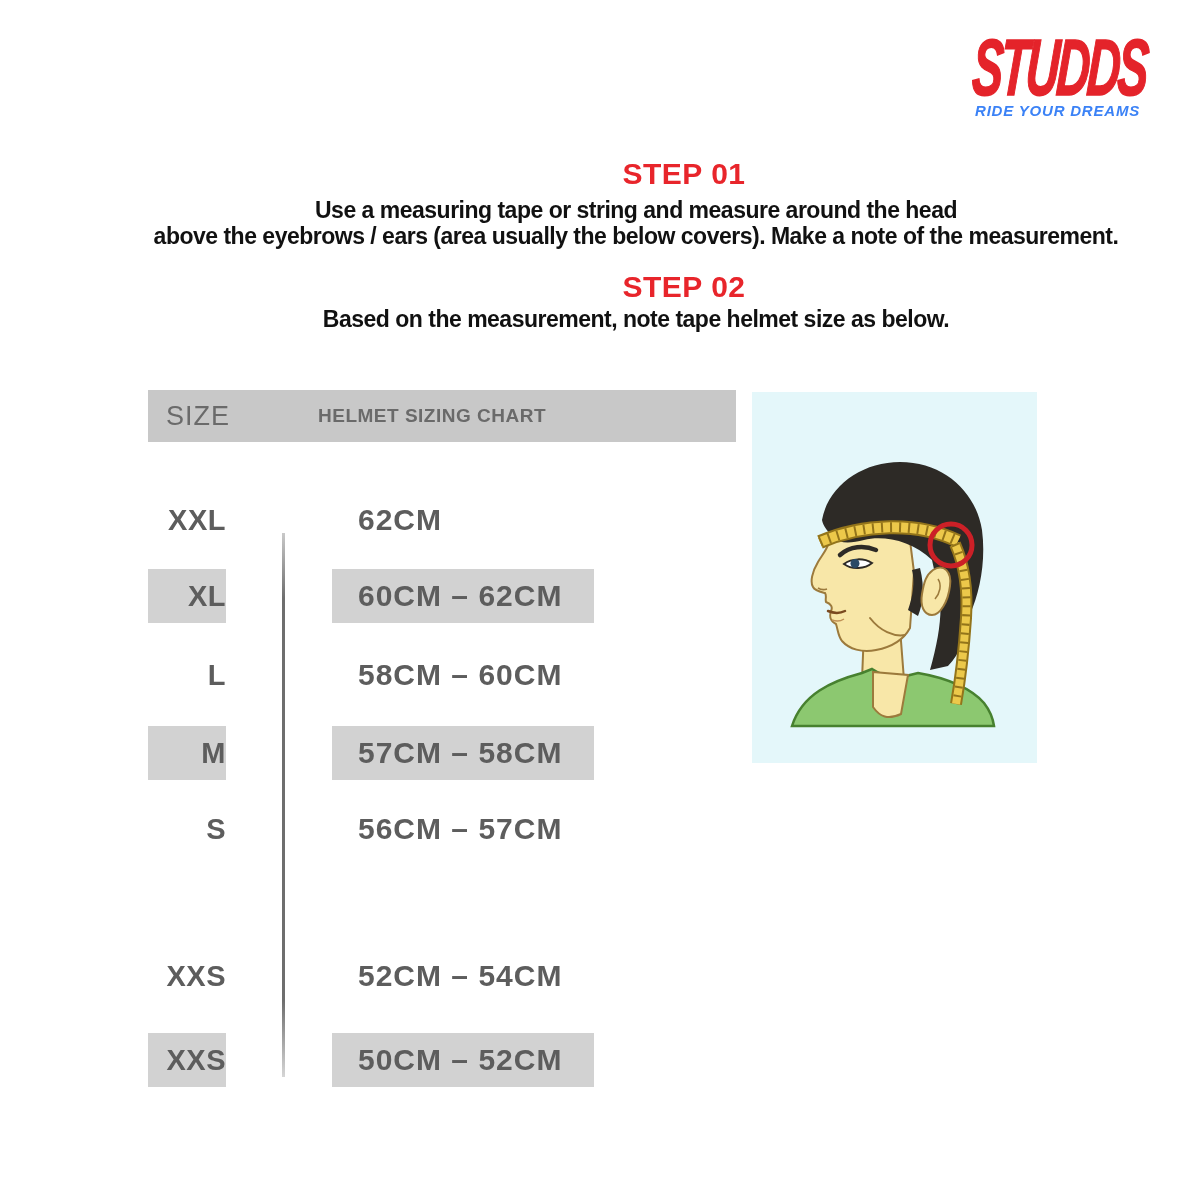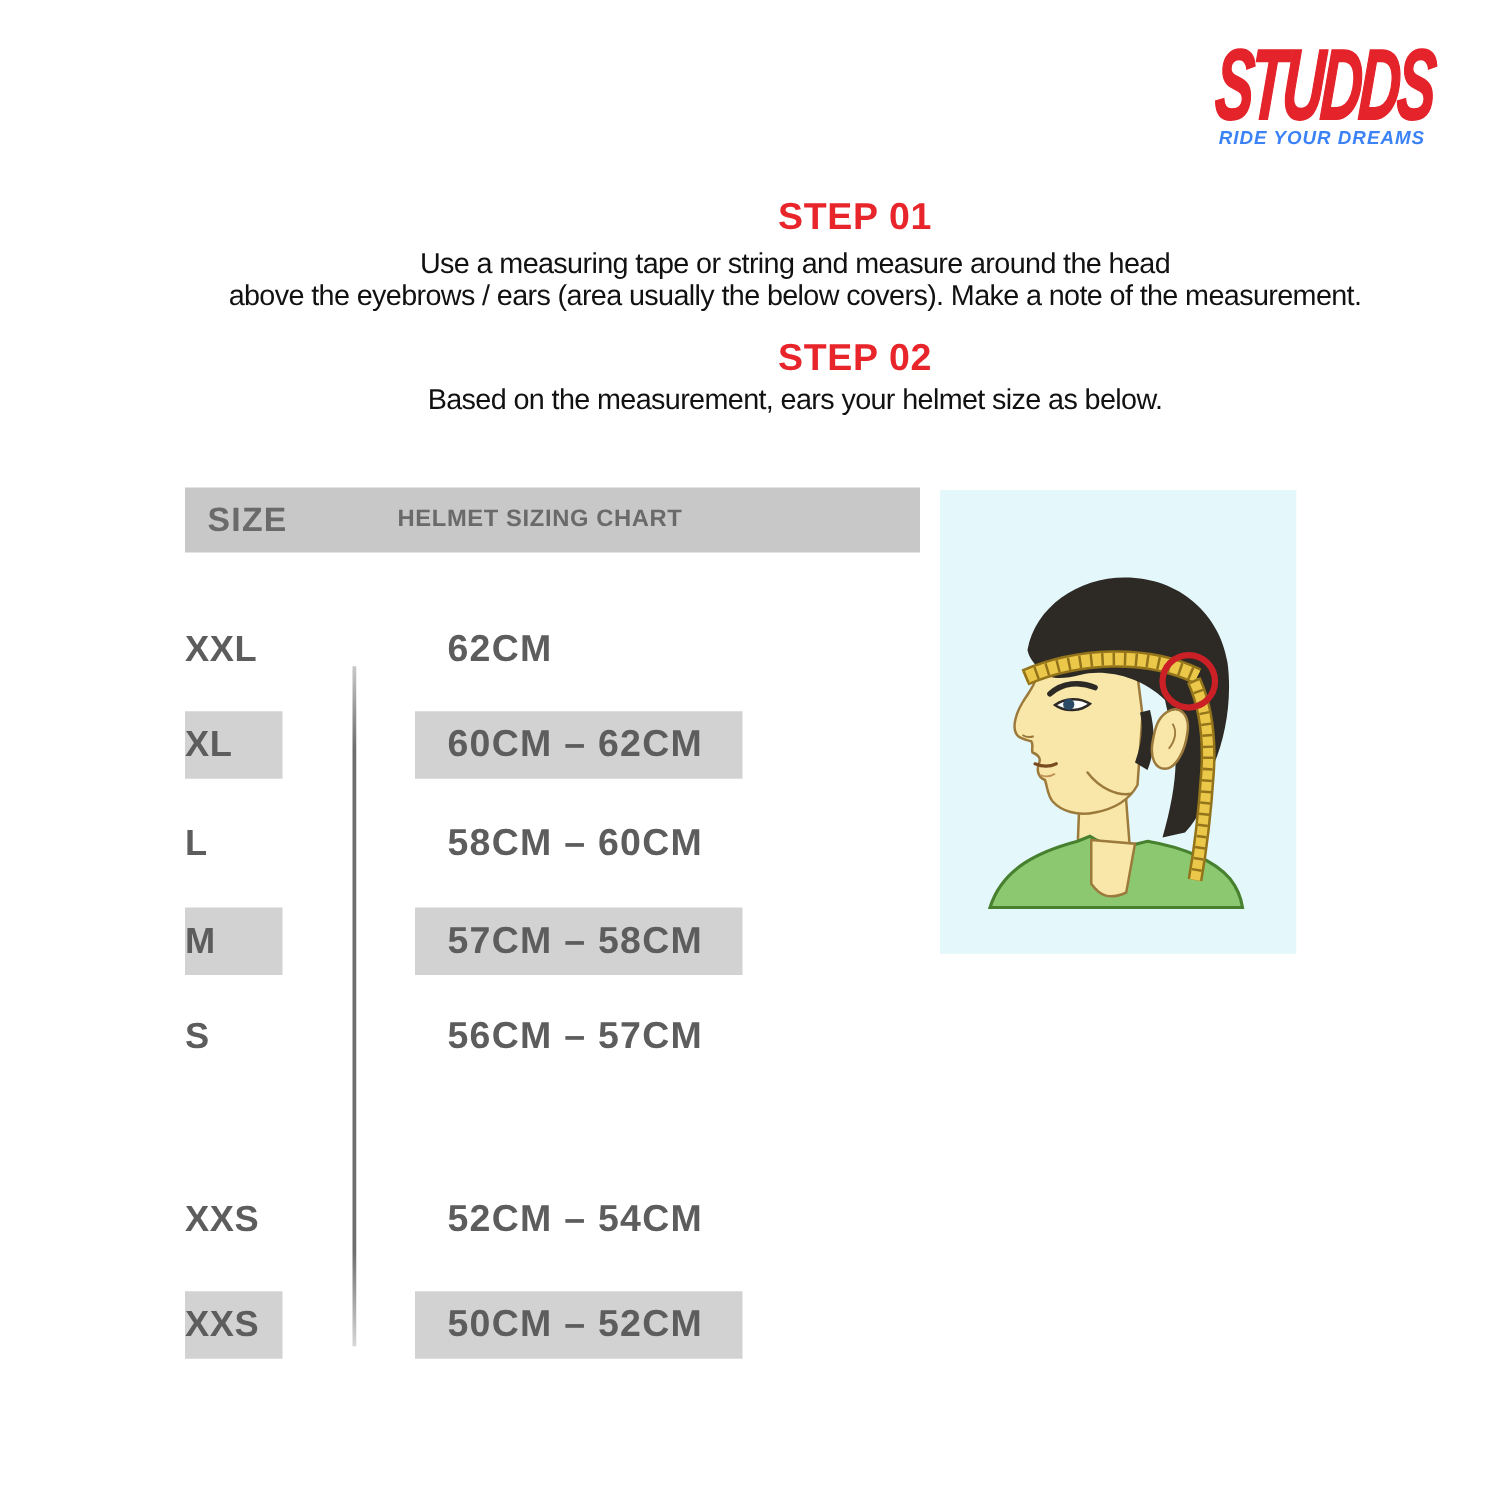--- a/index.html
+++ b/index.html
@@ -11,32 +11,32 @@
   .brand{font-size:80px;font-weight:bold;font-style:italic;color:#e4232a;
          letter-spacing:-5px;line-height:0.95;white-space:nowrap;
          transform:scaleX(0.58) skewX(-6deg);transform-origin:0 0;
          -webkit-text-stroke:1.5px #e4232a;}
   .tagline{margin-top:-4px;font-size:15px;font-weight:bold;font-style:italic;
            color:#3b82f6;letter-spacing:0.8px;white-space:nowrap;}
 
   
   .cline{position:absolute;left:636px;transform:translateX(-50%);white-space:nowrap;}
   .step-title{font-size:30px;font-weight:bold;color:#e8252b;letter-spacing:0.5px;margin-left:48px;}
-  .step-text{font-size:23px;font-weight:normal;color:#111111;letter-spacing:-0.5px;}
+  .step-text{font-size:23px;font-weight:bold;color:#111111;letter-spacing:-0.5px;}
 
   
   .hbar{position:absolute;left:148px;top:390px;width:588px;height:52px;background:#c8c8c8;}
-  .hsize{position:absolute;left:18px;top:0;line-height:52px;font-size:27px;font-weight:bold;
+  .hsize{position:absolute;left:18px;top:0;line-height:52px;font-size:27px;font-weight:normal;
          color:#6a6a6a;letter-spacing:1px;}
   .htitle{position:absolute;left:170px;top:0;line-height:52px;font-size:19px;font-weight:bold;
           color:#6a6a6a;letter-spacing:0.5px;}
 
   .trow{position:absolute;left:148px;width:446px;height:54px;}
   .size-cell{position:absolute;left:0;top:0;width:78px;height:54px;line-height:54px;
-             text-align:left;font-size:29px;font-weight:bold;color:#5d5d5d;letter-spacing:0.5px;}
+             text-align:right;font-size:29px;font-weight:bold;color:#5d5d5d;letter-spacing:0.5px;}
   .val-cell{position:absolute;left:184px;top:0;width:262px;height:54px;line-height:54px;
             padding-left:26px;font-size:30px;font-weight:bold;color:#5d5d5d;
             box-sizing:border-box;letter-spacing:1px;white-space:nowrap;}
   .shaded{background:#d2d2d2;}
 
   .vdivider{position:absolute;left:282px;top:533px;width:3px;height:544px;
             background:linear-gradient(to bottom,#c9c9c9,#6e6e6e 12%,#6e6e6e 86%,#d6d6d6);}
 
   
   .illus{position:absolute;left:752px;top:392px;width:285px;height:371px;background:#e4f7fa;}
@@ -49,21 +49,21 @@
   <div class="logo">
     <div class="brand">STUDDS</div>
     <div class="tagline">RIDE YOUR DREAMS</div>
   </div>
 
   <div class="cline step-title" style="top:157px">STEP 01</div>
   <div class="cline step-text" style="top:197px">Use a measuring tape or string and measure around the head</div>
   <div class="cline step-text" style="top:223px">above the eyebrows / ears (area usually the below covers). Make a note of the measurement.</div>
 
   <div class="cline step-title" style="top:270px">STEP 02</div>
-  <div class="cline step-text" style="top:306px">Based on the measurement, ears your helmet size as below.</div>
+  <div class="cline step-text" style="top:306px">Based on the measurement, note tape helmet size as below.</div>
 
   <div class="hbar">
     <div class="hsize">SIZE</div>
     <div class="htitle">HELMET SIZING CHART</div>
   </div>
 
   <div class="vdivider"></div>
 
   <div class="trow" style="top:493px">
     <div class="size-cell">XXL</div>

